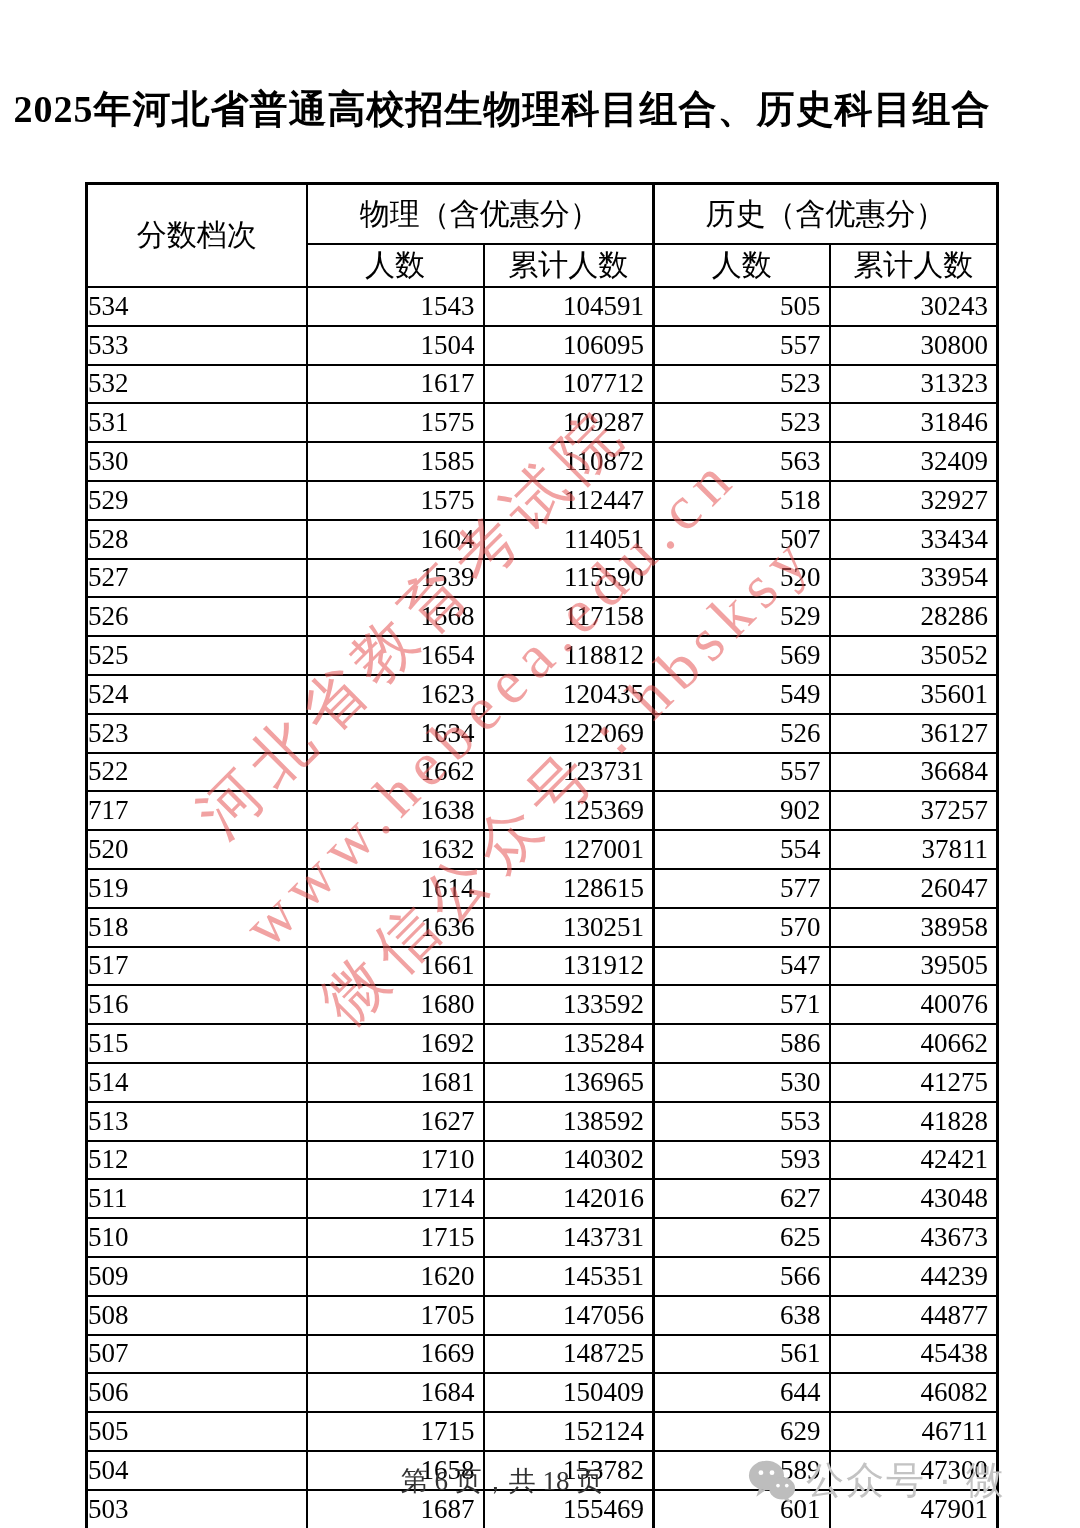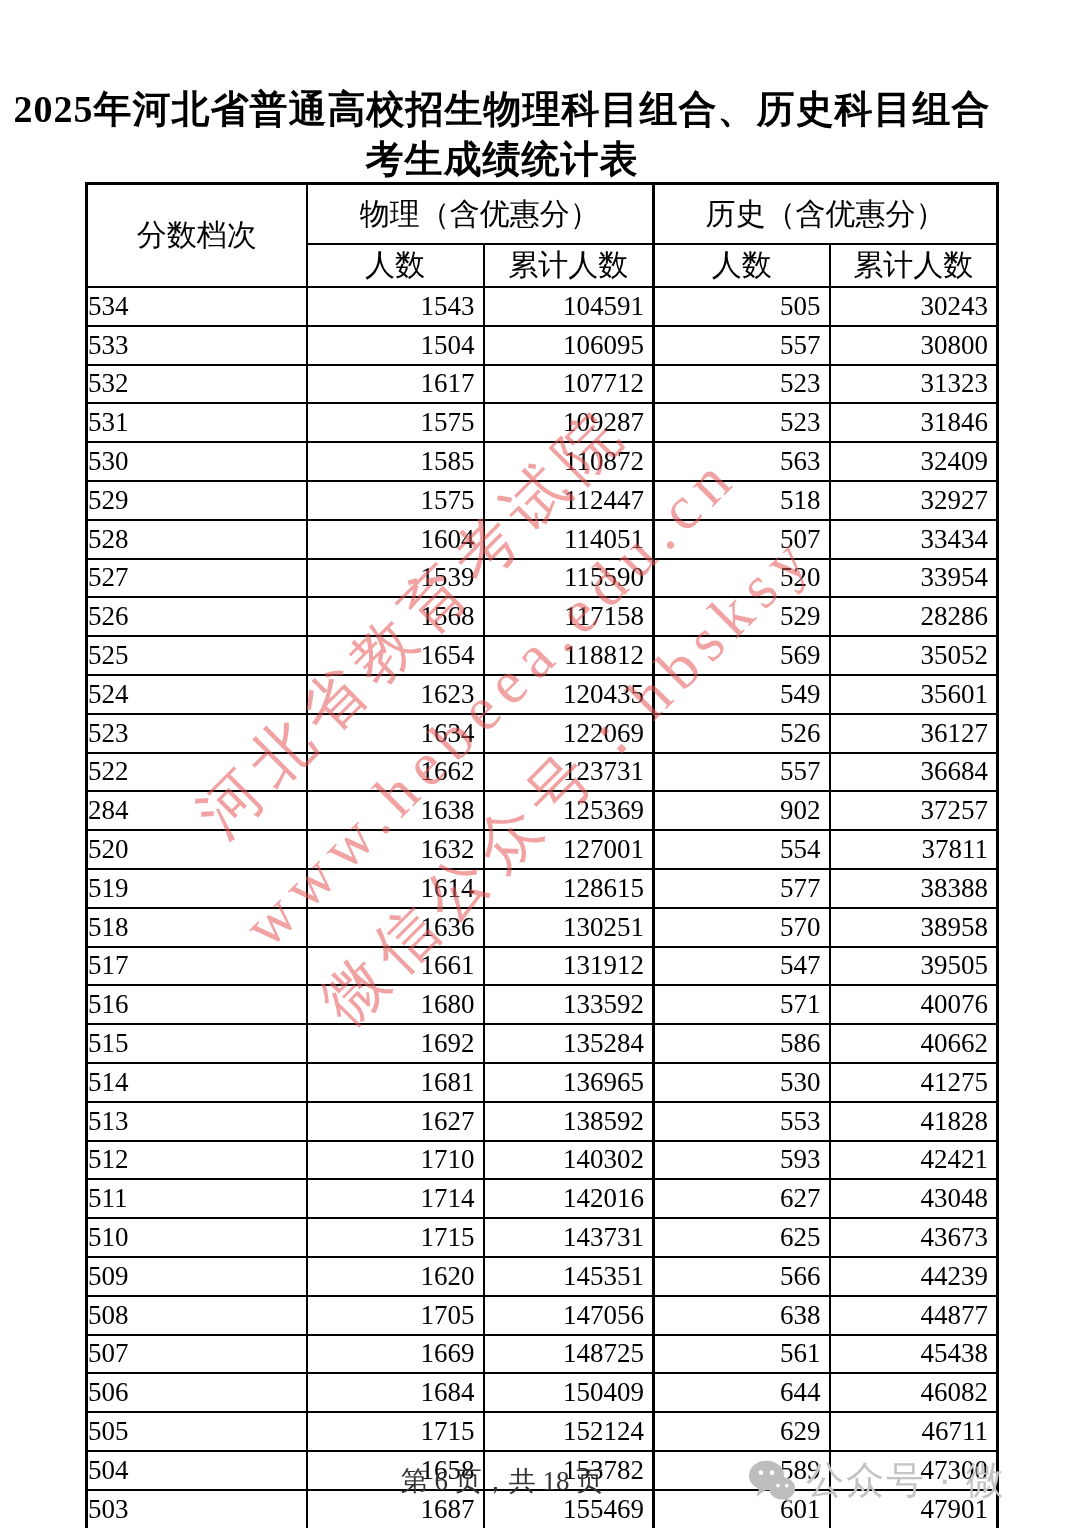--- a/index.html
+++ b/index.html
@@ -89,21 +89,20 @@
     white-space: nowrap;
   }
 </style>
 </head>
 <body>
 
 <div class="page">
 
   <div class="doc-title">
     <div>2025年河北省普通高校招生物理科目组合、历史科目组合</div>
-    <div>考生成绩统计表</div>
   </div>
 
   <table class="score-table">
     <colgroup>
       <col style="width:220px">
         <col style="width:177px">
         <col style="width:170px">
         <col style="width:176px">
         <col style="width:168px">
     </colgroup>
@@ -206,39 +205,39 @@
           <td class="c5">36127</td>
         </tr>
         <tr>
           <td class="c1">522</td>
           <td class="c2">1662</td>
           <td class="c3">123731</td>
           <td class="c4 thickL">557</td>
           <td class="c5">36684</td>
         </tr>
         <tr>
-          <td class="c1">284</td>
+          <td class="c1">717</td>
           <td class="c2">1638</td>
           <td class="c3">125369</td>
           <td class="c4 thickL">902</td>
           <td class="c5">37257</td>
         </tr>
         <tr>
           <td class="c1">520</td>
           <td class="c2">1632</td>
           <td class="c3">127001</td>
           <td class="c4 thickL">554</td>
           <td class="c5">37811</td>
         </tr>
         <tr>
           <td class="c1">519</td>
           <td class="c2">1614</td>
           <td class="c3">128615</td>
           <td class="c4 thickL">577</td>
-          <td class="c5">38388</td>
+          <td class="c5">26047</td>
         </tr>
         <tr>
           <td class="c1">518</td>
           <td class="c2">1636</td>
           <td class="c3">130251</td>
           <td class="c4 thickL">570</td>
           <td class="c5">38958</td>
         </tr>
         <tr>
           <td class="c1">517</td>

